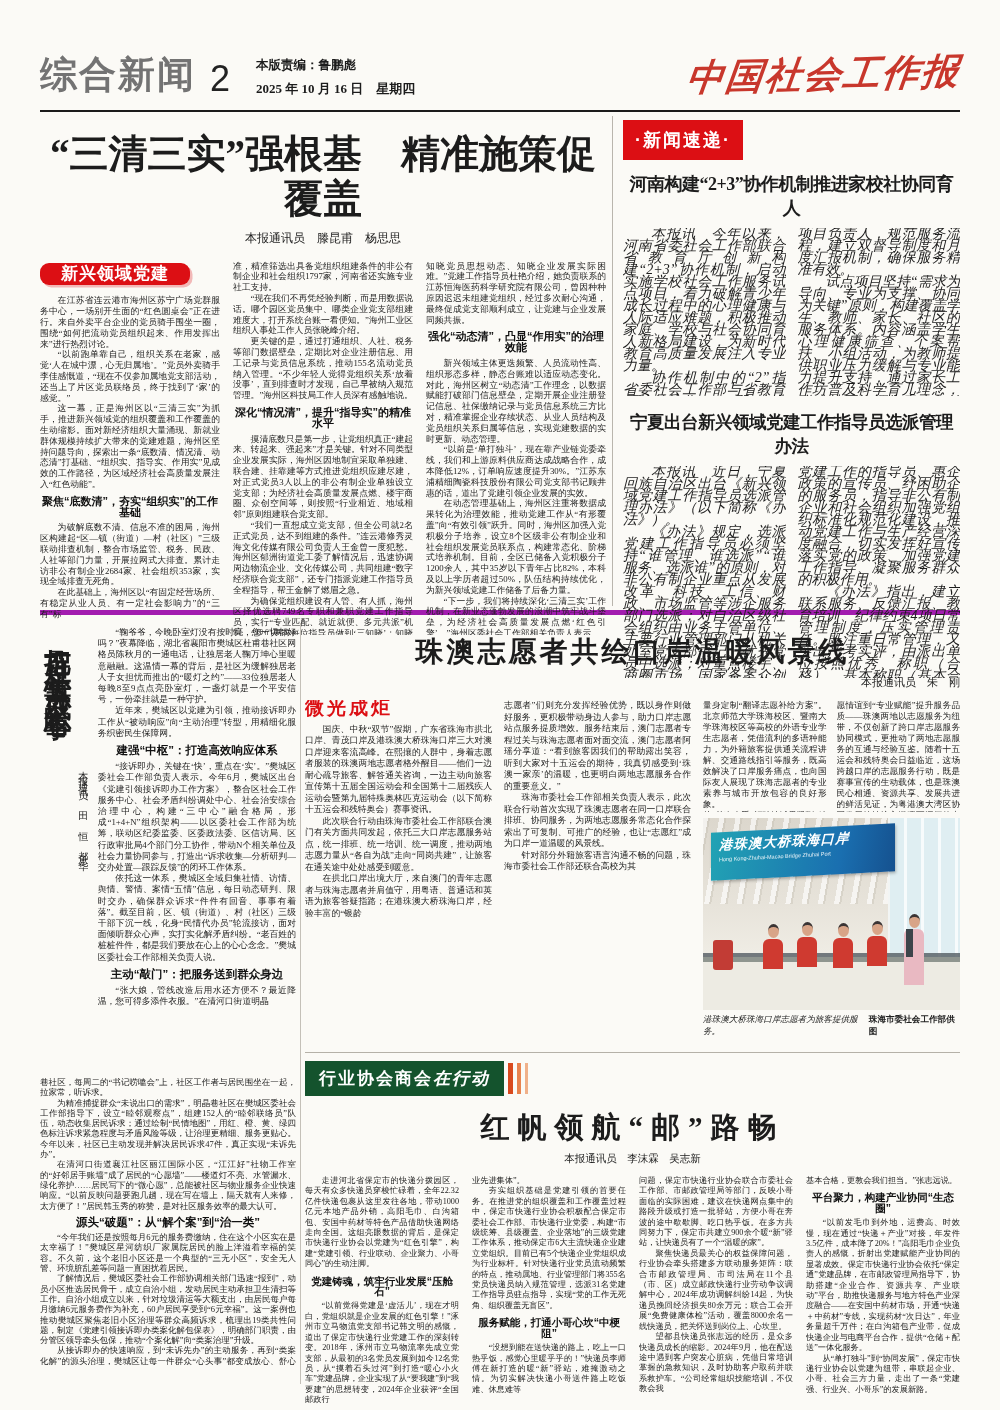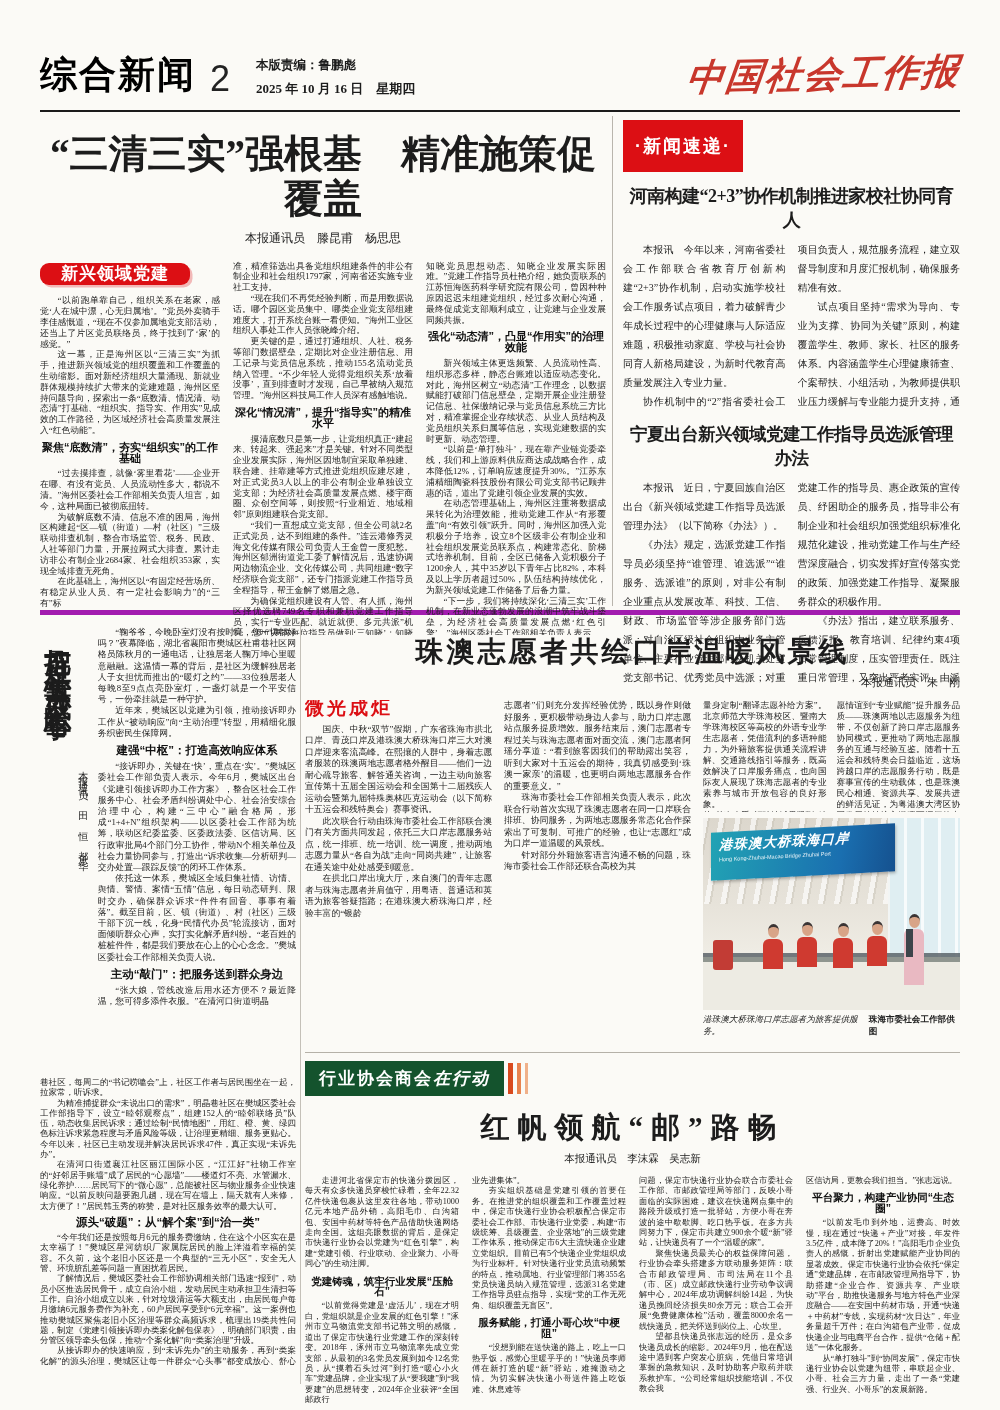--- a/index.html
+++ b/index.html
@@ -5,21 +5,21 @@
   html,body{margin:0;padding:0;background:#d8d8d4;}
   .page{position:relative;width:1000px;height:1410px;margin:0 auto;background:#fbfaf6;
         font-family:"Liberation Serif","DejaVu Serif",serif;color:#1c1c1c;overflow:hidden;
         box-shadow:0 0 8px rgba(0,0,0,.3);}
   .inner{margin:0 40px;}
 
   
   .header{display:flex;align-items:flex-end;padding-top:50px;padding-bottom:10px;
           border-bottom:2.5px solid #1b1b1b;}
   .section-name{font-family:"Liberation Sans","DejaVu Sans",sans-serif;font-weight:700;
-          font-size:37px;letter-spacing:2px;color:#000000;}
+          font-size:37px;letter-spacing:2px;color:#737373;}
   .page-num{font-family:"Liberation Sans",sans-serif;font-size:36px;font-weight:400;margin-left:14px;color:#222;}
   .h-mid{margin-left:26px;margin-bottom:2px;}
   .h-editor{font-size:12.5px;font-weight:700;}
   .h-date{font-size:13px;font-weight:700;margin-top:6px;}
   .masthead{margin-left:auto;margin-bottom:0;font-size:37px;font-weight:700;font-style:italic;
           color:#c8372c;letter-spacing:2px;transform:skewX(-8deg) rotate(-1.5deg);
           font-family:"DejaVu Serif",serif;}
 
   
   .para{margin:0;text-indent:2em;text-align:justify;}
@@ -37,25 +37,25 @@
   .tcol{flex:1;height:374px;overflow:hidden;font-size:8.8px;line-height:10.8px;}
   .badge-round{display:block;width:150px;margin:2px 0 10px;background:#dc0f14;color:#fff;
         border-radius:9px;text-align:center;font-family:"Liberation Sans",sans-serif;
         font-weight:700;font-size:17px;padding:6px 0;letter-spacing:1px;
         box-shadow:2.5px 2.5px 0 rgba(220,15,20,.28);}
   .vrule{width:1px;background:#b9b5ad;margin:4px 0;}
 
   
   .top-right{flex:1;padding-left:10px;padding-top:8px;}
   .express-badge{display:inline-block;background:#dc0f14;color:#fff;font-family:"Liberation Sans",sans-serif;
-        font-weight:700;font-size:18px;padding:14px 12px;letter-spacing:2px;}
+        font-weight:700;font-size:18px;padding:8px 12px;letter-spacing:2px;}
   .express-headline{margin:12px 0 8px;text-align:center;font-size:18px;font-weight:700;letter-spacing:-0.5px;}
   .express-headline.second{font-size:17.5px;margin-top:14px;}
   .mini-cols{display:flex;gap:12px;}
-  .mcol{flex:1;overflow:hidden;font-size:10px;line-height:19px;}
+  .mcol{flex:1;overflow:hidden;font-size:14px;line-height:12px;font-style:italic;}
   .mini-cols.a1 .mcol{height:168px;}
   .mini-cols.a2 .mcol{height:212px;}
 
   
   .lower{display:flex;margin-top:8px;}
   .left-col{width:256px;}
   .vrule2{width:1px;background:#c4c0b8;margin:0 4px 40px 4px;}
   .right-area{flex:1;min-width:0;}
 
   
@@ -138,24 +138,24 @@
     </header>
 
     <section class="top-section">
       <div class="top-left">
         <h1 class="main-headline">“三清三实”强根基　精准施策促覆盖</h1>
         <div class="t-byline">本报通讯员　滕昆甫　杨思思</div>
         <div class="top-cols">
           <div class="tcol">
             <span class="badge-round">新兴领域党建</span>
             <div>
+                <p class="para">在江苏省连云港市海州区苏宁广场党群服务中心，一场别开生面的“红色圆桌会”正在进行。来自外卖平台企业的党员骑手围坐一圈，围绕“如何把流动党员组织起来、作用发挥出来”进行热烈讨论。</p>
                 <p class="para">“以前跑单靠自己，组织关系在老家，感觉‘人在城中漂，心无归属地’。”党员外卖骑手李佳感慨道，“现在不仅参加属地党支部活动，还当上了片区党员联络员，终于找到了‘家’的感觉。”</p>
                 <p class="para">这一幕，正是海州区以“三清三实”为抓手，推进新兴领域党的组织覆盖和工作覆盖的生动缩影。面对新经济组织大量涌现、新就业群体规模持续扩大带来的党建难题，海州区坚持问题导向，探索出一条“底数清、情况清、动态清”打基础、“组织实、指导实、作用实”见成效的工作路径，为区域经济社会高质量发展注入“红色动能”。</p>
                 <h4 class="sub-h">聚焦“底数清”，夯实“组织实”的工作基础</h4>
-                <p class="para">“过去摸排查，就像‘雾里看花’——企业开在哪、有没有党员、人员流动性多大，都说不清。”海州区委社会工作部相关负责人坦言，如今，这种局面已被彻底扭转。</p>
                 <p class="para">为破解底数不清、信息不准的困局，海州区构建起“区—镇（街道）—村（社区）”三级联动排查机制，整合市场监管、税务、民政、人社等部门力量，开展拉网式大排查。累计走访非公有制企业2684家、社会组织353家，实现全域排查无死角。</p>
                 <p class="para">在此基础上，海州区以“有固定经营场所、有稳定从业人员、有一定社会影响力”的“三有”标</p>
               </div>
           </div>
           <div class="tcol">
               <p class="para cont">准，精准筛选出具备党组织组建条件的非公有制企业和社会组织1797家，河南省还实施专业社工支持。</p>
               <p class="para">“现在我们不再凭经验判断，而是用数据说话。哪个园区党员集中、哪类企业党支部组建难度大，打开系统台账一看便知。”海州工业区组织人事处工作人员张晓峰介绍。</p>
               <p class="para">更关键的是，通过打通组织、人社、税务等部门数据壁垒，定期比对企业注册信息、用工记录与党员信息系统，推动155名流动党员纳入管理。“不少年轻人觉得党组织关系‘放着没事’，直到排查时才发现，自己早被纳入规范管理。”海州区科技局工作人员深有感触地说。</p>
               <h4 class="sub-h">深化“情况清”，提升“指导实”的精准水平</h4>
               <p class="para">摸清底数只是第一步，让党组织真正“建起来、转起来、强起来”才是关键。针对不同类型企业发展实际，海州区因地制宜采取单独建、联合建、挂靠建等方式推进党组织应建尽建，对正式党员3人以上的非公有制企业单独设立党支部；为经济社会高质量发展点燃、楼宇商圈、众创空间等，则按照“行业相近、地域相邻”原则组建联合党支部。</p>
@@ -325,21 +325,21 @@
                 <p class="para">夯实组织基础是党建引领的首要任务。在推进党的组织覆盖和工作覆盖过程中，保定市快递行业协会积极配合保定市委社会工作部、市快递行业党委，构建“市级统筹、县级覆盖、企业落地”的三级党建工作体系，推动保定市6大主流快递企业建立党组织。目前已有5个快递企业党组织成为行业标杆。针对快递行业党员流动频繁的特点，推动属地、行业管理部门将355名党员快递员纳入规范管理，选派31名党建工作指导员驻点指导，实现“党的工作无死角、组织覆盖无盲区”。</p>
                 <h4 class="sub-h">服务赋能，打通小哥心坎“中梗阻”</h4>
                 <p class="para">“没想到能在送快递的路上，吃上一口热乎饭，感觉心里暖乎乎的！”快递员李师傅在新打造的暖“新”驿站，难掩激动之情。为切实解决快递小哥送件路上吃饭难、休息难等</p>
               </div>
             <div class="bcol">
                 <p class="para cont">问题，保定市快递行业协会联合市委社会工作部、市邮政管理局等部门，反映小哥面临的实际困难，建议在快递网点集中的路段升级或打造一批驿站，方便小哥在奔波的途中歇歇脚、吃口热乎饭。在多方共同努力下，保定市共建立900余个暖“新”驿站，让快递员有了一个“温暖的家”。</p>
                 <p class="para">聚焦快递员最关心的权益保障问题，行业协会牵头搭建多方联动服务矩阵：联合市邮政管理局、市司法局在11个县（市、区）成立邮政快递行业劳动争议调解中心，2024年成功调解纠纷14起，为快递员挽回经济损失80余万元；联合工会开展“免费健康体检”活动，覆盖8000余名一线快递员，把关怀送到岗位上、心坎里。</p>
                 <p class="para">望都县快递员张志远的经历，是众多快递员成长的缩影。2024年9月，他在配送途中遇到客户突发心脏病，凭借日常培训掌握的急救知识，及时协助客户取药并联系救护车。“公司经常组织技能培训，不仅教会我</p>
               </div>
             <div class="bcol">
-                <p class="para cont">区信访局，更教会我们担当。”张志远说。</p>
+                <p class="para cont">基本合格，更教会我们担当。”张志远说。</p>
                 <h4 class="sub-h">平台聚力，构建产业协同“生态圈”</h4>
                 <p class="para">“以前发毛巾到外地，运费高、时效慢，现在通过“快递＋产业”对接，年发件3.5亿件，成本降了20%！”高阳毛巾企业负责人的感慨，折射出党建赋能产业协同的显著成效。保定市快递行业协会依托“保定通”党建品牌，在市邮政管理局指导下，协助搭建“企业合作、资源共享、产业联动”平台，助推快递服务与地方特色产业深度融合——在安国中药材市场，开通“快递＋中药材”专线，实现药材“次日达”，年业务量超千万件；在白沟箱包产业带，促成快递企业与电商平台合作，提供“仓储＋配送”一体化服务。</p>
                 <p class="para">从“单打独斗”到“协同发展”，保定市快递行业协会以党建为纽带，串联起企业、小哥、社会三方力量，走出了一条“党建强、行业兴、小哥乐”的发展新路。</p>
               </div>
           </div>
         </article>
 
       </div>
     </section>
   </div>

